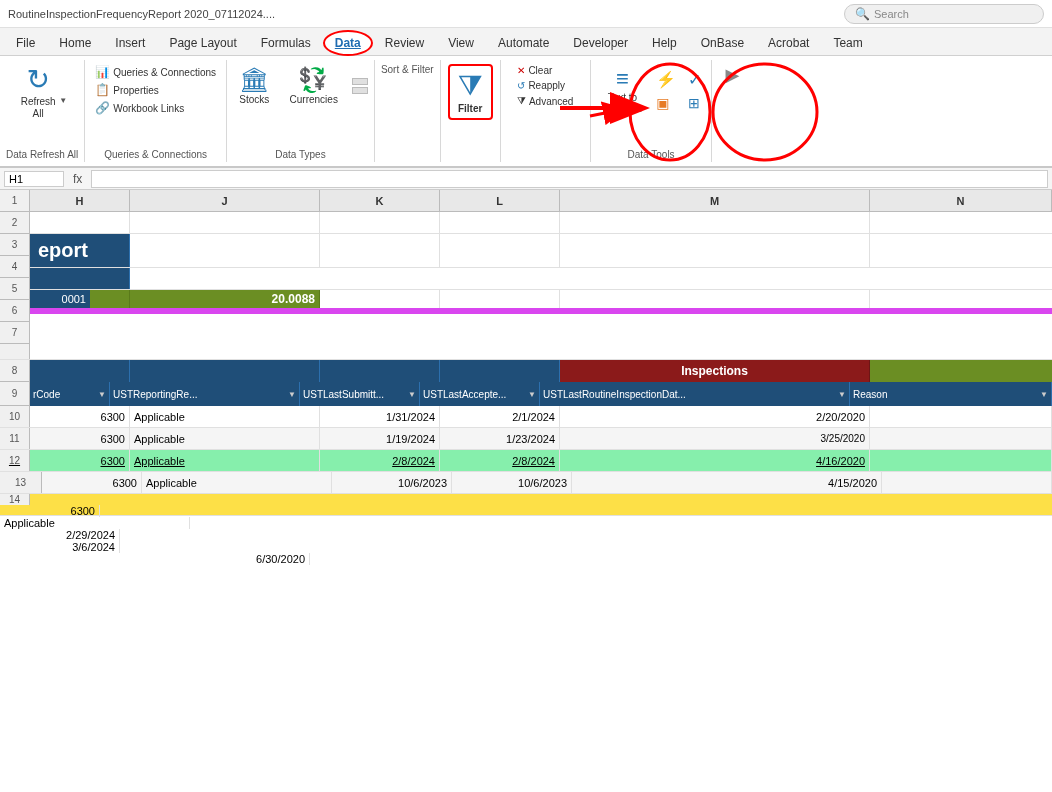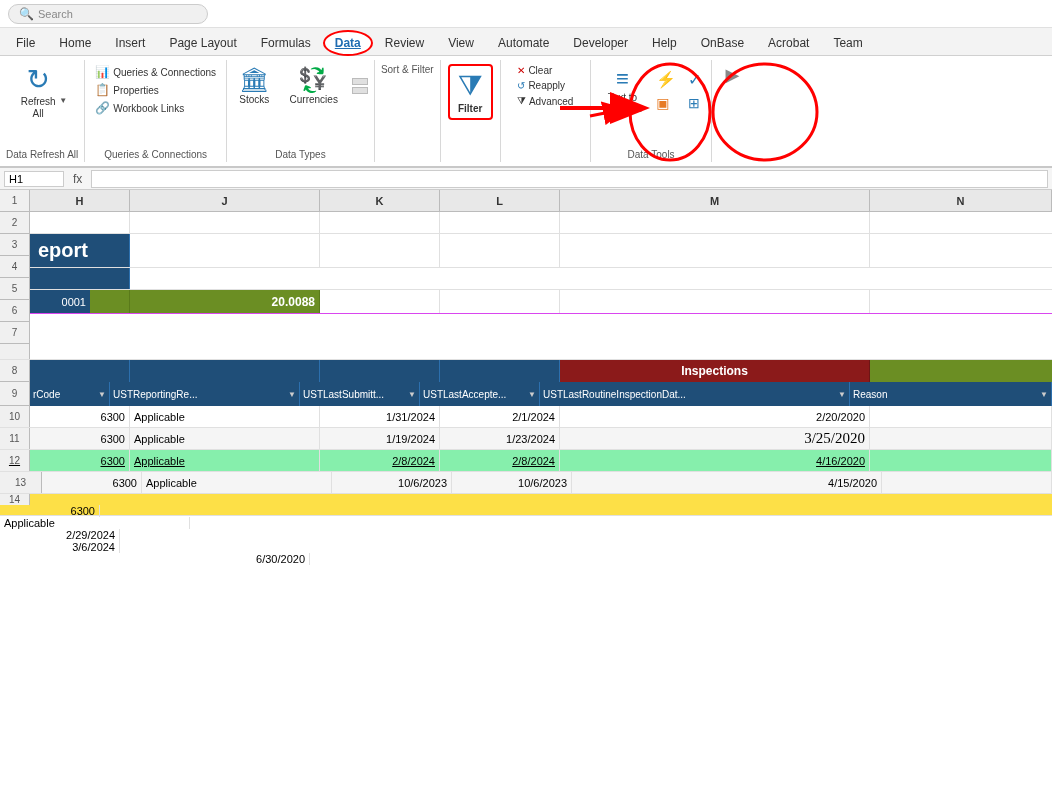--- a/index.html
+++ b/index.html
@@ -145,20 +145,21 @@
       pointer-events: none;
       z-index: 100;
     }
   </style>
 </head>
 <body>
 
 <div style="position: relative; width: 1052px; height: 792px; overflow: hidden;">
 
   <div class="title-bar">
+    <span style="flex:1; font-size:11px; color:#444;">RoutineInspectionFrequencyReport 2020_07112024....</span>
     <div style="display:flex; align-items:center; background:#f0f0f0; border:1px solid #ccc; border-radius:12px; padding:2px 10px; width:200px;">
       <span style="color:#888; margin-right:4px;">🔍</span>
       <span style="color:#888; font-size:11px;">Search</span>
     </div>
   </div>
 
   <div class="ribbon-tabs">
     <button class="ribbon-tab">File</button>
     <button class="ribbon-tab">Home</button>
     <button class="ribbon-tab">Insert</button>
@@ -377,21 +378,21 @@
             <div style="width:120px; background:#fff; border-right:1px solid #e0e0e0;"></div>
             <div style="width:310px; background:#fff; border-right:1px solid #e0e0e0;"></div>
             <div style="flex:1; background:#fff;"></div>
           </div>
 
           <div style="display:flex; height:22px; border-bottom:1px solid #e0e0e0; background:#fff;">
             <div style="width:100px; background:#1f4e78; border-right:1px solid #2c6fad;"></div>
             <div style="flex:1;"></div>
           </div>
 
-          <div style="display:flex; height:24px; border-bottom:1px solid #d946ef;">
+          <div style="display:flex; height:24px; border-bottom:6px solid #d946ef;">
             <div style="width:60px; background:#1f4e78; display:flex; align-items:center; justify-content:flex-end; padding-right:4px;">
               <span style="color:#fff; font-size:11px;">0001</span>
             </div>
             <div style="width:40px; background:#6b8e23; display:flex; align-items:center; justify-content:center; border-right:1px solid #5a7a1a;">
             </div>
             <div style="width:190px; background:#6b8e23; display:flex; align-items:center; justify-content:flex-end; padding-right:4px; border-right:1px solid #5a7a1a;">
               <span style="color:#fff; font-size:12px; font-weight:700;">20.0088</span>
             </div>
             <div style="width:120px; background:#fff; border-right:1px solid #e0e0e0;"></div>
             <div style="width:120px; background:#fff; border-right:1px solid #e0e0e0;"></div>
@@ -463,21 +464,21 @@
           <div style="width: 120px; border-right: 1px solid rgb(224, 224, 224); display: flex; align-items: center; justify-content: flex-end; padding: 0px 4px; font-size: 11px; flex-shrink: 0;">2/1/2024</div>
           <div style="width: 310px; border-right: 1px solid rgb(224, 224, 224); display: flex; align-items: center; justify-content: flex-end; padding: 0px 4px; font-size: 11px; flex-shrink: 0;">2/20/2020</div>
           <div style="flex: 1 1 0%; border-right: 1px solid rgb(224, 224, 224); display: flex; align-items: center; padding: 0px 4px; font-size: 11px;"></div>
         </div>
         <div style="display: flex; height: 22px; border-bottom: 1px solid rgb(224, 224, 224); background: rgb(245, 245, 245);">
           <div style="width: 30px; background: rgb(240, 240, 240); border-right: 1px solid rgb(187, 187, 187); display: flex; align-items: center; justify-content: center; font-size: 10px; color: rgb(85, 85, 85); flex-shrink: 0;">11</div>
           <div style="width: 100px; border-right: 1px solid rgb(224, 224, 224); display: flex; align-items: center; justify-content: flex-end; padding: 0px 4px; font-size: 11px; flex-shrink: 0;">6300</div>
           <div style="width: 190px; border-right: 1px solid rgb(224, 224, 224); display: flex; align-items: center; padding: 0px 4px; font-size: 11px; flex-shrink: 0;">Applicable</div>
           <div style="width: 120px; border-right: 1px solid rgb(224, 224, 224); display: flex; align-items: center; justify-content: flex-end; padding: 0px 4px; font-size: 11px; flex-shrink: 0;">1/19/2024</div>
           <div style="width: 120px; border-right: 1px solid rgb(224, 224, 224); display: flex; align-items: center; justify-content: flex-end; padding: 0px 4px; font-size: 11px; flex-shrink: 0;">1/23/2024</div>
-          <div style="width: 310px; border-right: 1px solid rgb(224, 224, 224); display: flex; align-items: center; justify-content: flex-end; padding: 0px 4px; font-size: 15px; flex-shrink: 0; font-family: Liberation Serif, serif;">3/25/2020</div>
+          <div style="width: 310px; border-right: 1px solid rgb(224, 224, 224); display: flex; align-items: center; justify-content: flex-end; padding: 0px 4px; font-size: 10px; flex-shrink: 0;">3/25/2020</div>
           <div style="flex: 1 1 0%; border-right: 1px solid rgb(224, 224, 224); display: flex; align-items: center; padding: 0px 4px; font-size: 11px;"></div>
         </div>
         <div style="display: flex; height: 22px; border-bottom: 1px solid rgb(224, 224, 224); background: #86efac; text-decoration: underline;">
           <div style="width: 30px; background: rgb(240, 240, 240); border-right: 1px solid rgb(187, 187, 187); display: flex; align-items: center; justify-content: center; font-size: 10px; color: rgb(85, 85, 85); flex-shrink: 0;">12</div>
           <div style="width: 100px; border-right: 1px solid rgb(224, 224, 224); display: flex; align-items: center; justify-content: flex-end; padding: 0px 4px; font-size: 11px; flex-shrink: 0;">6300</div>
           <div style="width: 190px; border-right: 1px solid rgb(224, 224, 224); display: flex; align-items: center; padding: 0px 4px; font-size: 11px; flex-shrink: 0;">Applicable</div>
           <div style="width: 120px; border-right: 1px solid rgb(224, 224, 224); display: flex; align-items: center; justify-content: flex-end; padding: 0px 4px; font-size: 11px; flex-shrink: 0;">2/8/2024</div>
           <div style="width: 120px; border-right: 1px solid rgb(224, 224, 224); display: flex; align-items: center; justify-content: flex-end; padding: 0px 4px; font-size: 11px; flex-shrink: 0;">2/8/2024</div>
           <div style="width: 310px; border-right: 1px solid rgb(224, 224, 224); display: flex; align-items: center; justify-content: flex-end; padding: 0px 4px; font-size: 11px; flex-shrink: 0;">4/16/2020</div>
           <div style="flex: 1 1 0%; border-right: 1px solid rgb(224, 224, 224); display: flex; align-items: center; padding: 0px 4px; font-size: 11px;"></div>

